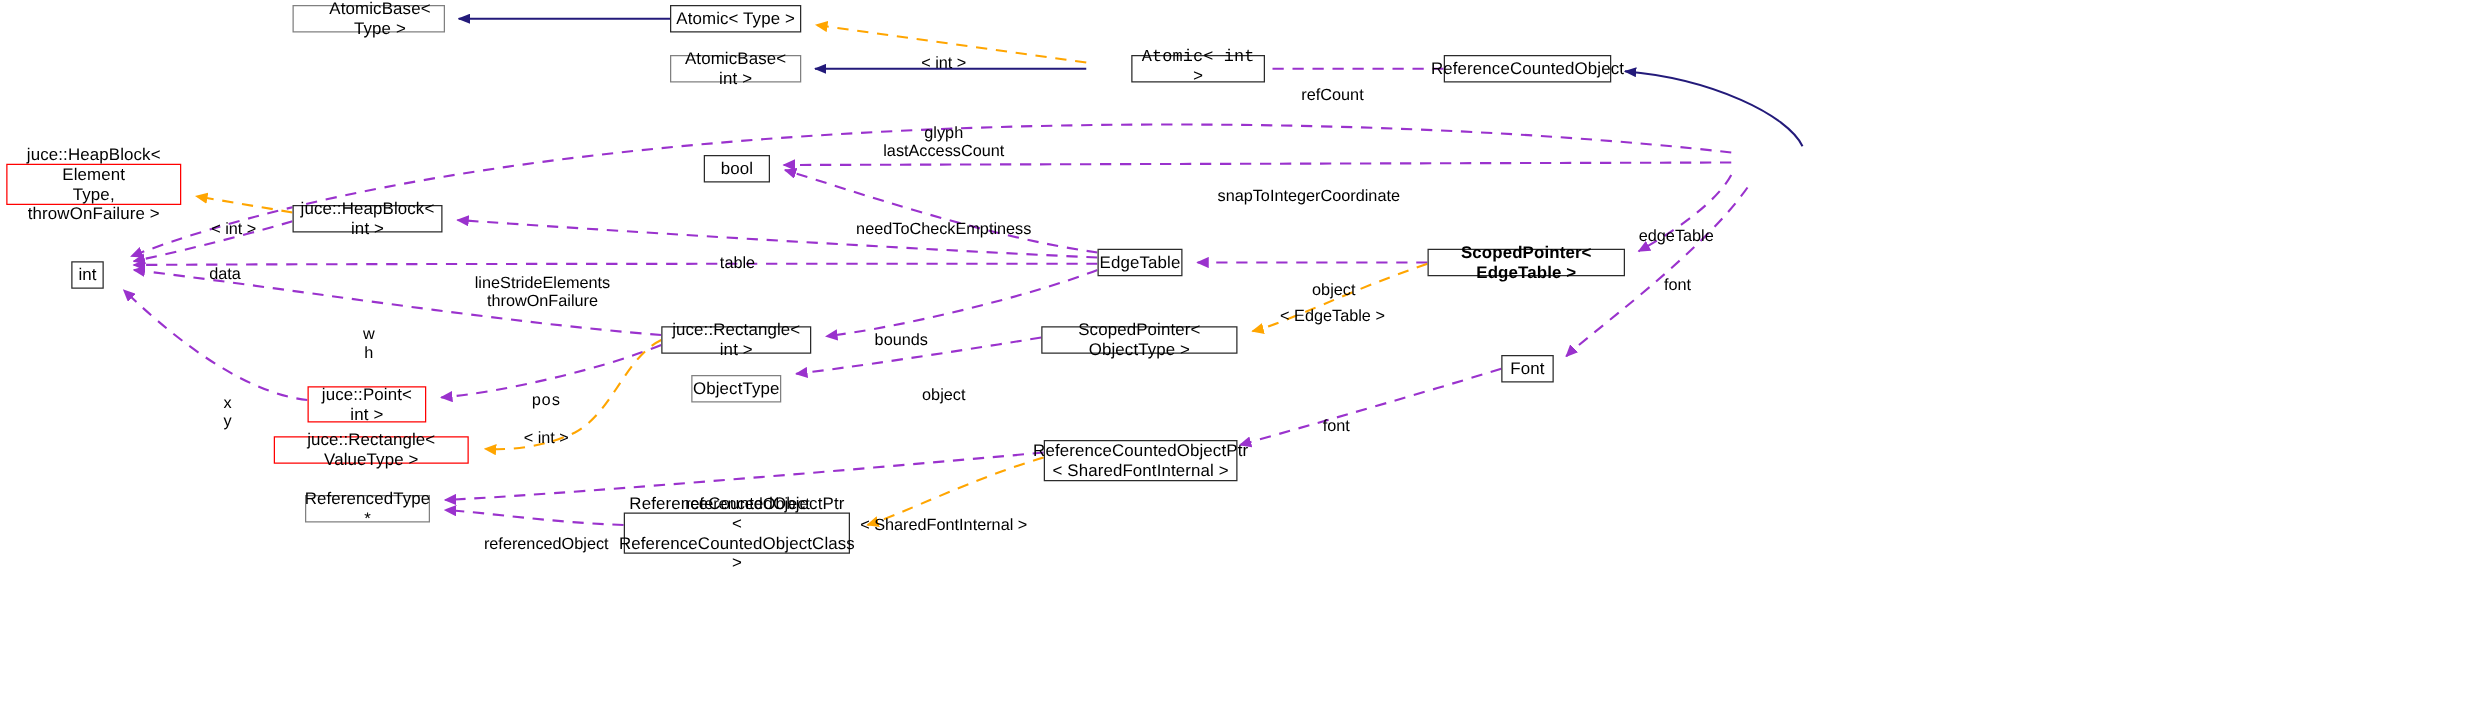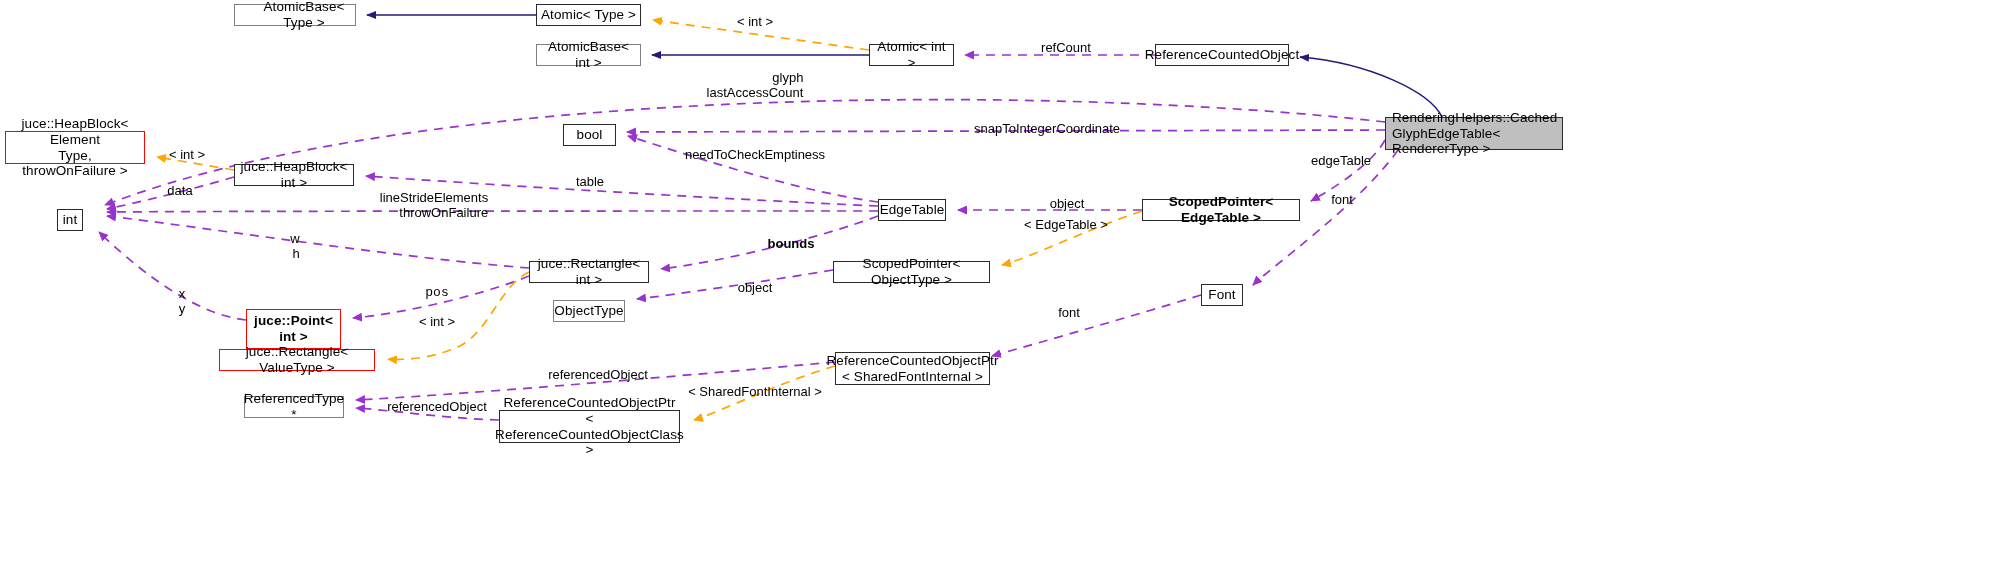--- a/index.html
+++ b/index.html
@@ -58,23 +58,24 @@
     border: 1.6px solid #2b2b2b;
     text-align: left;
     justify-content: flex-start;
   }
   .edge-label {
     position: absolute;
     font-size: 13px;
     color: #000000;
     white-space: pre-line;
     line-height: 1.16;
-    text-align: right;
+    text-align: center;
     transform: translateX(-50%);
     pointer-events: none;
+    margin-top: 28px;
   }
 </style>
 </head>
 <body>
 
 <div id="diagram-root">
 
   <svg id="edge-layer" viewBox="0 0 1991 567" width="1991" height="567" xmlns="http://www.w3.org/2000/svg">
     <defs>
       <marker id="arrow-inherit" markerWidth="10" markerHeight="8" refX="9" refY="4" orient="auto" markerUnits="userSpaceOnUse">
@@ -121,36 +122,34 @@
       <path d="M1142,211 C1080,232 1030,258 1002,265"></path>
       <path d="M529,272 C500,286 490,330 460,346 C430,360 400,360 388,359"></path>
       <path d="M835,366 C780,382 720,412 694,420"></path>
     </g>
   </svg>
 
   <div id="node-layer">
     <div class="uml-node plain" style="left:234px; top:4px;   width:122px; height:22px;padding-left:22px;">AtomicBase&lt; Type &gt;</div>
     <div class="uml-node strong" style="left:536px; top:4px;   width:105px; height:22px;">Atomic&lt; Type &gt;</div>
     <div class="uml-node plain" style="left:536px; top:44px;  width:105px; height:22px;">AtomicBase&lt; int &gt;</div>
-    <div class="uml-node strong" style="left:869px; top:44px;  width:85px;  height:22px;">Atomic&lt; int &gt;</div>
+    <div class="uml-node strong" style="left:905px; top:44px;  width:107px;  height:22px;font-family:Liberation Mono, monospace;">Atomic&lt; int &gt;</div>
     <div class="uml-node strong" style="left:1155px;top:44px;  width:134px; height:22px;">ReferenceCountedObject</div>
-    <div class="uml-node highlight" style="left:1385px;top:117px; width:178px; height:33px; padding-left:6px;">RenderingHelpers::Cached
-GlyphEdgeTable&lt; RendererType &gt;</div>
     <div class="uml-node red" style="left:5px;   top:131px; width:140px; height:33px;">juce::HeapBlock&lt; Element
 Type, throwOnFailure &gt;</div>
     <div class="uml-node strong" style="left:563px; top:124px; width:53px;  height:22px;">bool</div>
     <div class="uml-node strong" style="left:234px; top:164px; width:120px; height:22px;text-align:center;">juce::HeapBlock&lt; int &gt;</div>
     <div class="uml-node strong" style="left:57px;  top:209px; width:26px;  height:22px;">int</div>
     <div class="uml-node strong" style="left:878px; top:199px; width:68px;  height:22px;">EdgeTable</div>
     <div class="uml-node strong" style="left:1142px;top:199px; width:158px; height:22px;font-weight:bold;">ScopedPointer&lt; EdgeTable &gt;</div>
     <div class="uml-node strong" style="left:529px; top:261px; width:120px; height:22px;">juce::Rectangle&lt; int &gt;</div>
     <div class="uml-node strong" style="left:833px; top:261px; width:157px; height:22px;">ScopedPointer&lt; ObjectType &gt;</div>
     <div class="uml-node strong" style="left:1201px;top:284px; width:42px;  height:22px;">Font</div>
     <div class="uml-node plain" style="left:553px; top:300px; width:72px;  height:22px;">ObjectType</div>
-    <div class="uml-node red" style="left:246px; top:309px; width:95px;  height:40px;font-weight:bold;">juce::Point&lt; int &gt;</div>
+    <div class="uml-node red" style="left:246px; top:309px; width:95px;  height:29px;">juce::Point&lt; int &gt;</div>
     <div class="uml-node red" style="left:219px; top:349px; width:156px; height:22px;">juce::Rectangle&lt; ValueType &gt;</div>
     <div class="uml-node strong" style="left:835px; top:352px; width:155px; height:33px;">ReferenceCountedObjectPtr
 &lt; SharedFontInternal &gt;</div>
     <div class="uml-node plain" style="left:244px; top:396px; width:100px; height:22px;">ReferencedType *</div>
     <div class="uml-node strong" style="left:499px; top:410px; width:181px; height:33px;">ReferenceCountedObjectPtr
 &lt; ReferenceCountedObjectClass &gt;</div>
   </div>
 
   <div id="edgelabel-layer">
     <div class="edge-label" style="left:755px;  top:14px;">&lt; int &gt;</div>
@@ -161,21 +160,21 @@
     <div class="edge-label" style="left:187px;  top:147px;">&lt; int &gt;</div>
     <div class="edge-label" style="left:1341px; top:153px;">edgeTable</div>
     <div class="edge-label" style="left:755px;  top:147px;">needToCheckEmptiness</div>
     <div class="edge-label" style="left:180px;  top:183px;">data</div>
     <div class="edge-label" style="left:590px;  top:174px;">table</div>
     <div class="edge-label" style="left:1342px; top:192px;">font</div>
     <div class="edge-label" style="left:434px;  top:190px;">lineStrideElements
 throwOnFailure</div>
     <div class="edge-label" style="left:1067px; top:196px;">object</div>
     <div class="edge-label" style="left:1066px; top:217px;">&lt; EdgeTable &gt;</div>
-    <div class="edge-label" style="left:791px;  top:236px;font-weight:bold;">bounds</div>
+    <div class="edge-label" style="left:721px;  top:236px;">bounds</div>
     <div class="edge-label" style="left:295px;  top:231px;">w
 h</div>
     <div class="edge-label" style="left:755px;  top:280px;">object</div>
     <div class="edge-label" style="left:437px;  top:285px;font-family:Liberation Mono, monospace;">pos</div>
     <div class="edge-label" style="left:182px;  top:286px;">x
 y</div>
     <div class="edge-label" style="left:1069px; top:305px;">font</div>
     <div class="edge-label" style="left:437px;  top:314px;">&lt; int &gt;</div>
     <div class="edge-label" style="left:598px;  top:367px;">referencedObject</div>
     <div class="edge-label" style="left:755px;  top:384px;">&lt; SharedFontInternal &gt;</div>

